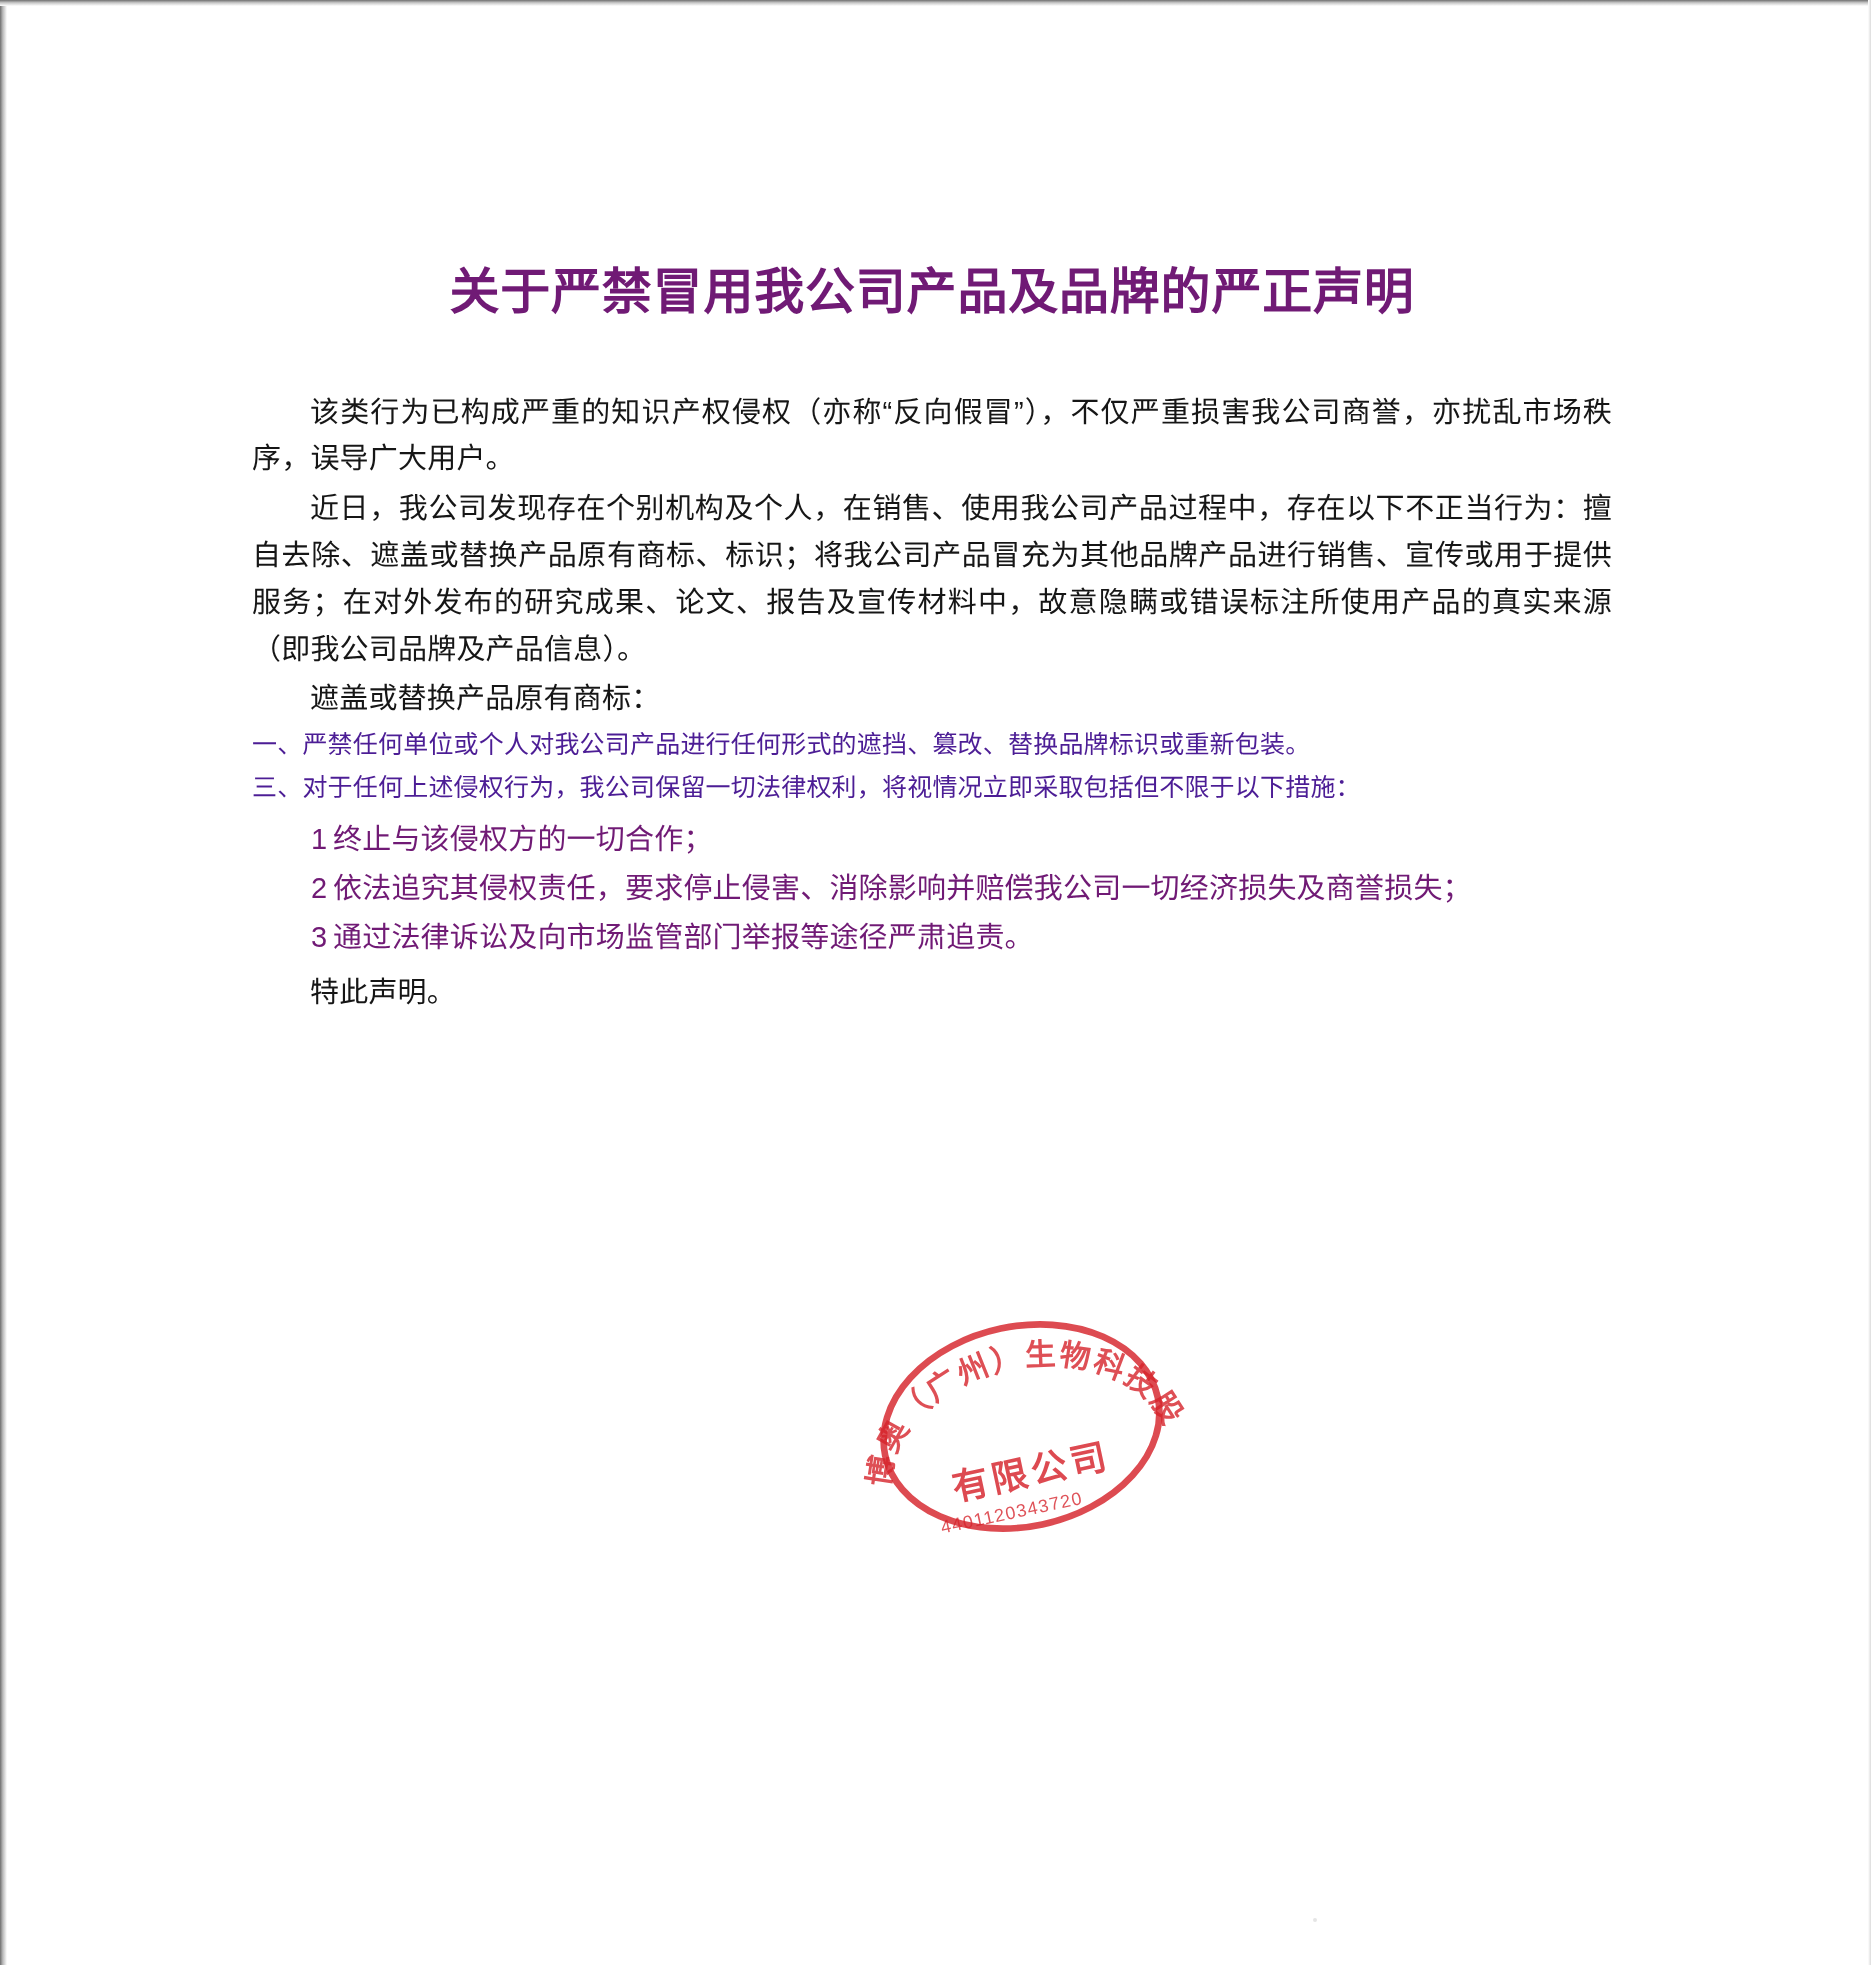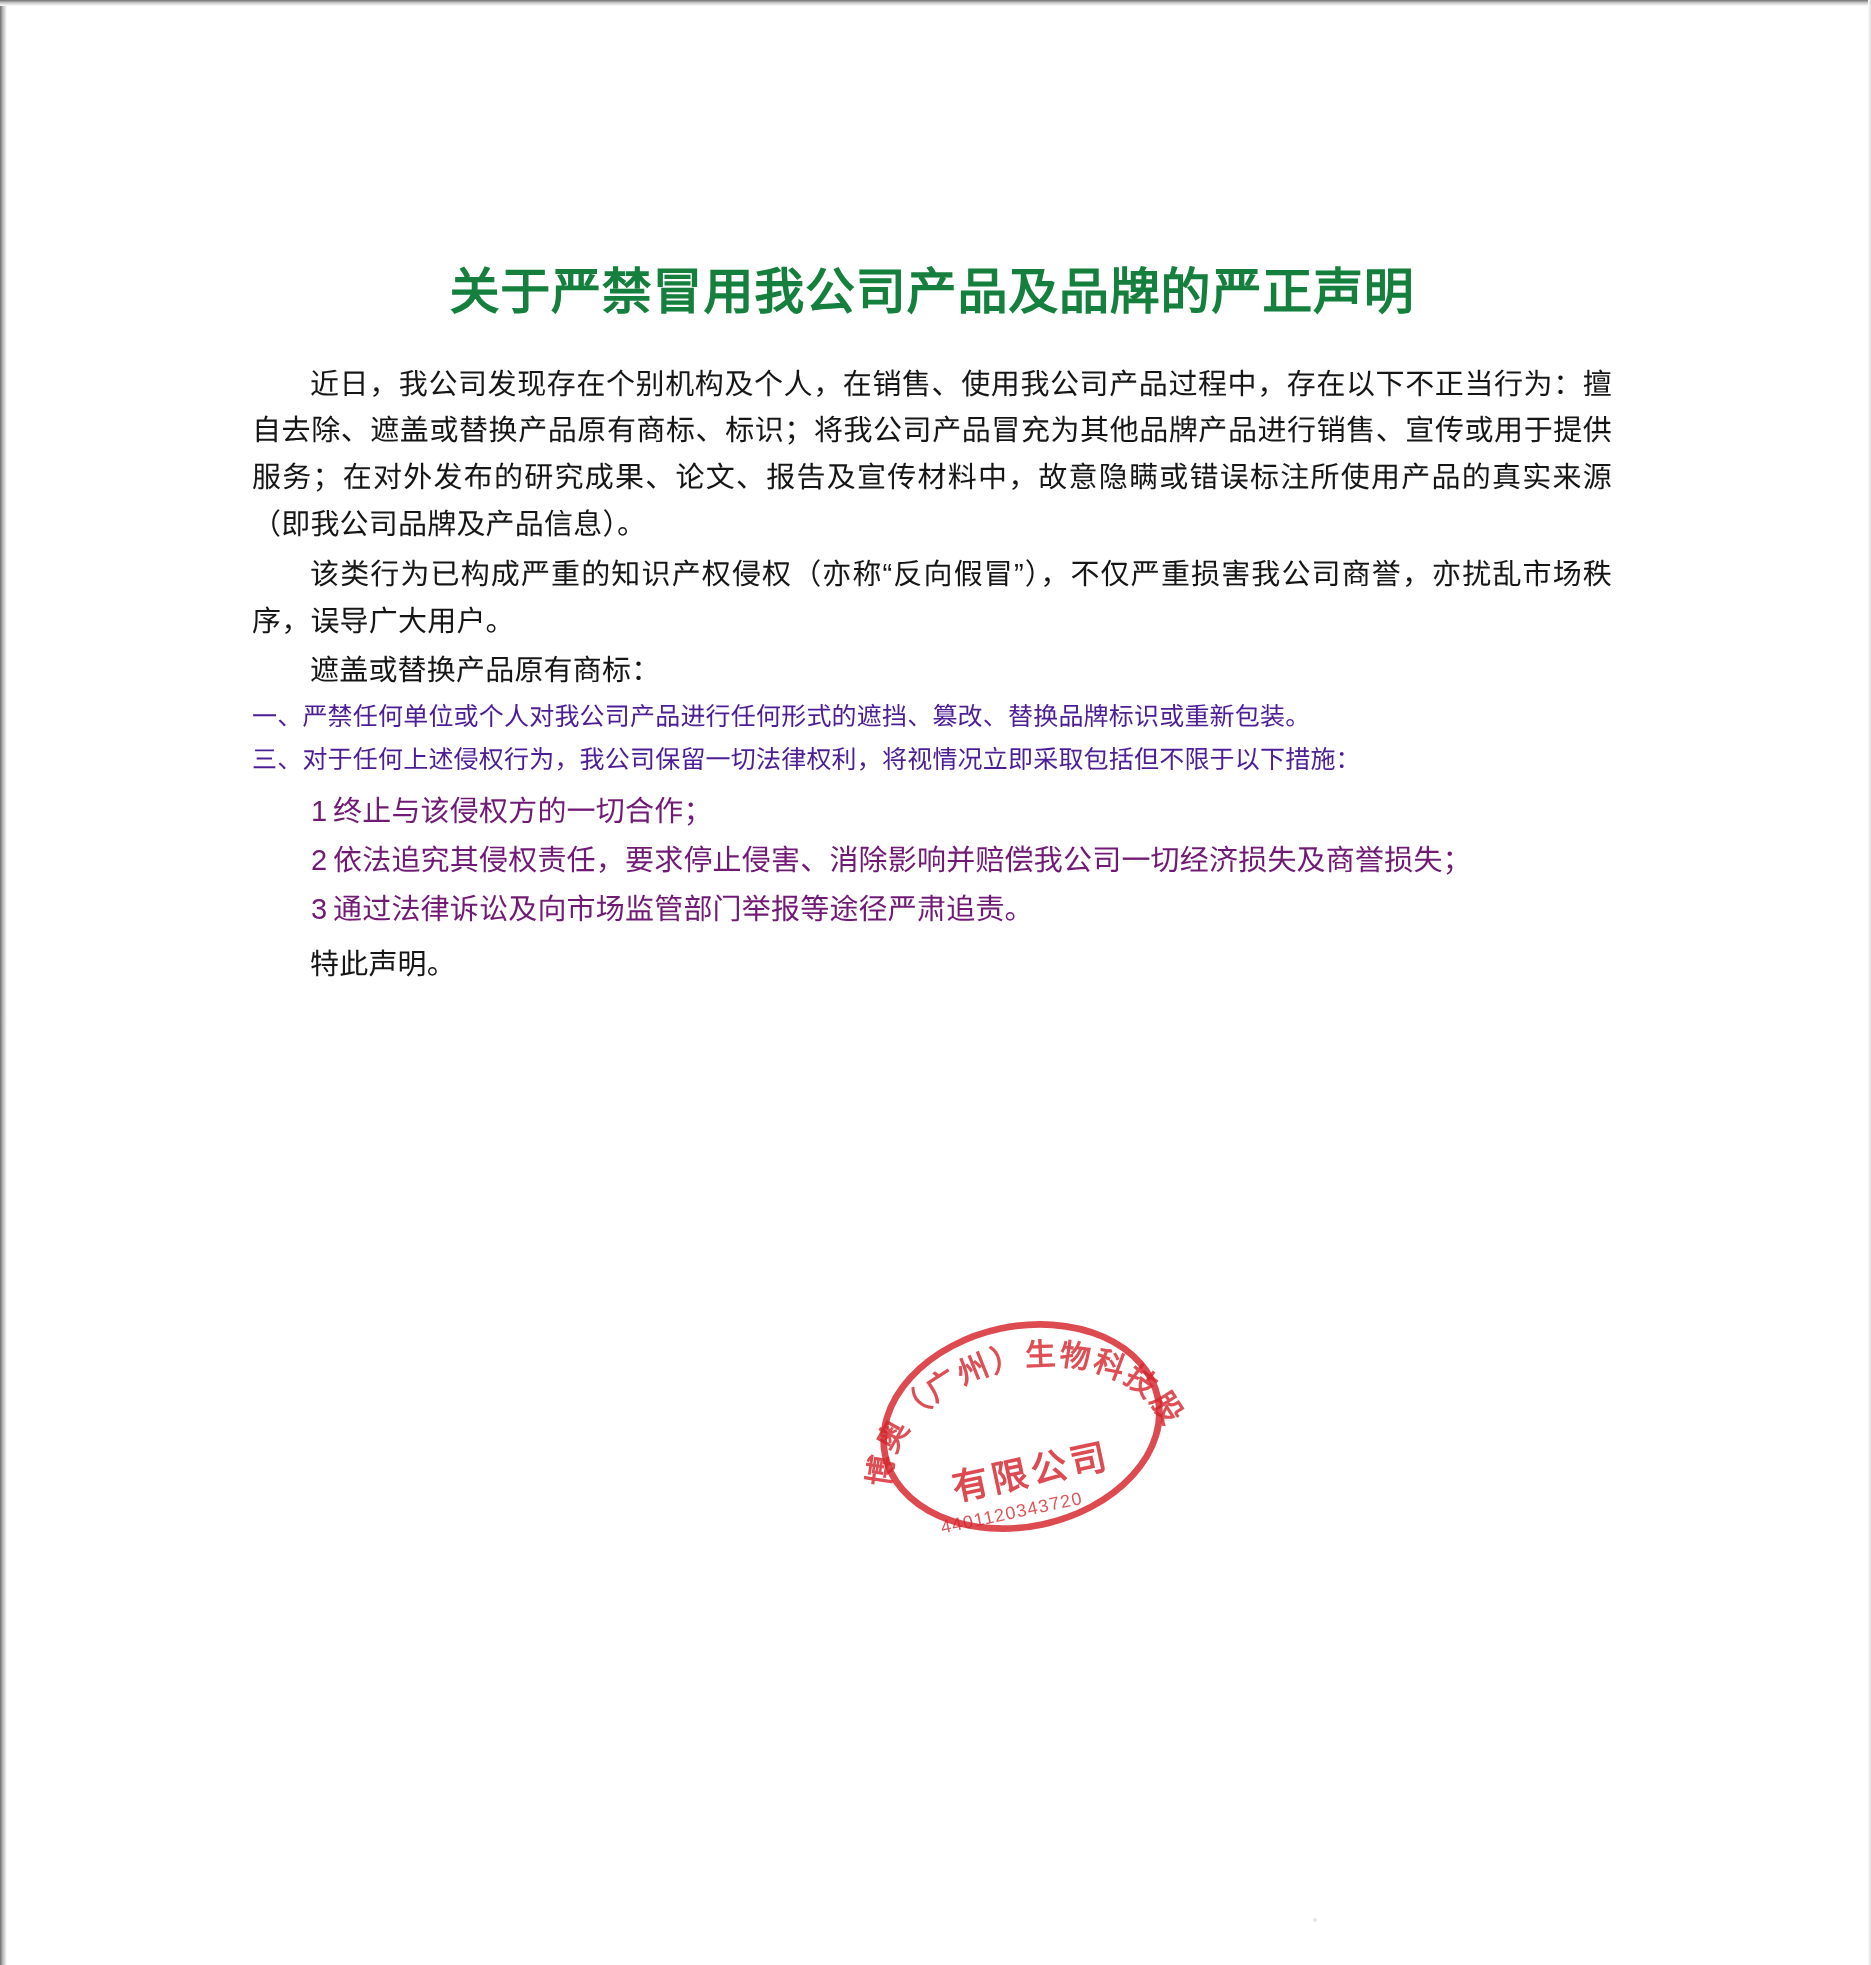--- a/index.html
+++ b/index.html
@@ -42,22 +42,22 @@
     left: 252px;
     top: 259px;
     width: 1360px;
   }
 
   .doc-title {
     font-size: 50px;
     font-weight: bold;
     text-align: center;
     letter-spacing: 0.8px;
-    color: #15803d;
-    margin: 0 0 34px 0;
+    color: #701a75;
+    margin: 0 0 62px 0;
     line-height: 1.35;
   }
 
   .para {
     font-size: 29px;
     line-height: 1.62;
     color: #161616;
     margin: 0 0 2.4px 0;
     text-align: justify;
     text-justify: inter-ideograph;
@@ -129,22 +129,22 @@
   <div class="scan-edge-left"></div>
   <div class="scan-edge-top"></div>
   <div class="scan-edge-right"></div>
 
   <div class="speck" style="left:1313px; top:1918px; width:3.9px; height:3.9px;"></div>
 
   <div class="content">
 
     <h1 class="doc-title">关于严禁冒用我公司产品及品牌的严正声明</h1>
 
+    <p class="para indent">该类行为已构成严重的知识产权侵权（亦称“反向假冒”），不仅严重损害我公司商誉，亦扰乱市场秩序，误导广大用户。</p>
     <p class="para indent">近日，我公司发现存在个别机构及个人，在销售、使用我公司产品过程中，存在以下不正当行为：擅自去除、遮盖或替换产品原有商标、标识；将我公司产品冒充为其他品牌产品进行销售、宣传或用于提供服务；在对外发布的研究成果、论文、报告及宣传材料中，故意隐瞒或错误标注所使用产品的真实来源（即我公司品牌及产品信息）。</p>
-    <p class="para indent">该类行为已构成严重的知识产权侵权（亦称“反向假冒”），不仅严重损害我公司商誉，亦扰乱市场秩序，误导广大用户。</p>
     <p class="para indent">遮盖或替换产品原有商标：</p>
 
     <p class="list-item">一、严禁任何单位或个人对我公司产品进行任何形式的遮挡、篡改、替换品牌标识或重新包装。</p>
     <p class="list-item">三、对于任何上述侵权行为，我公司保留一切法律权利，将视情况立即采取包括但不限于以下措施：</p>
 
     <div class="gap-sm"></div>
 
     <p class="sub-item">
       <span class="sub-num">1</span><span>终止与该侵权方的一切合作；</span>
     </p>

